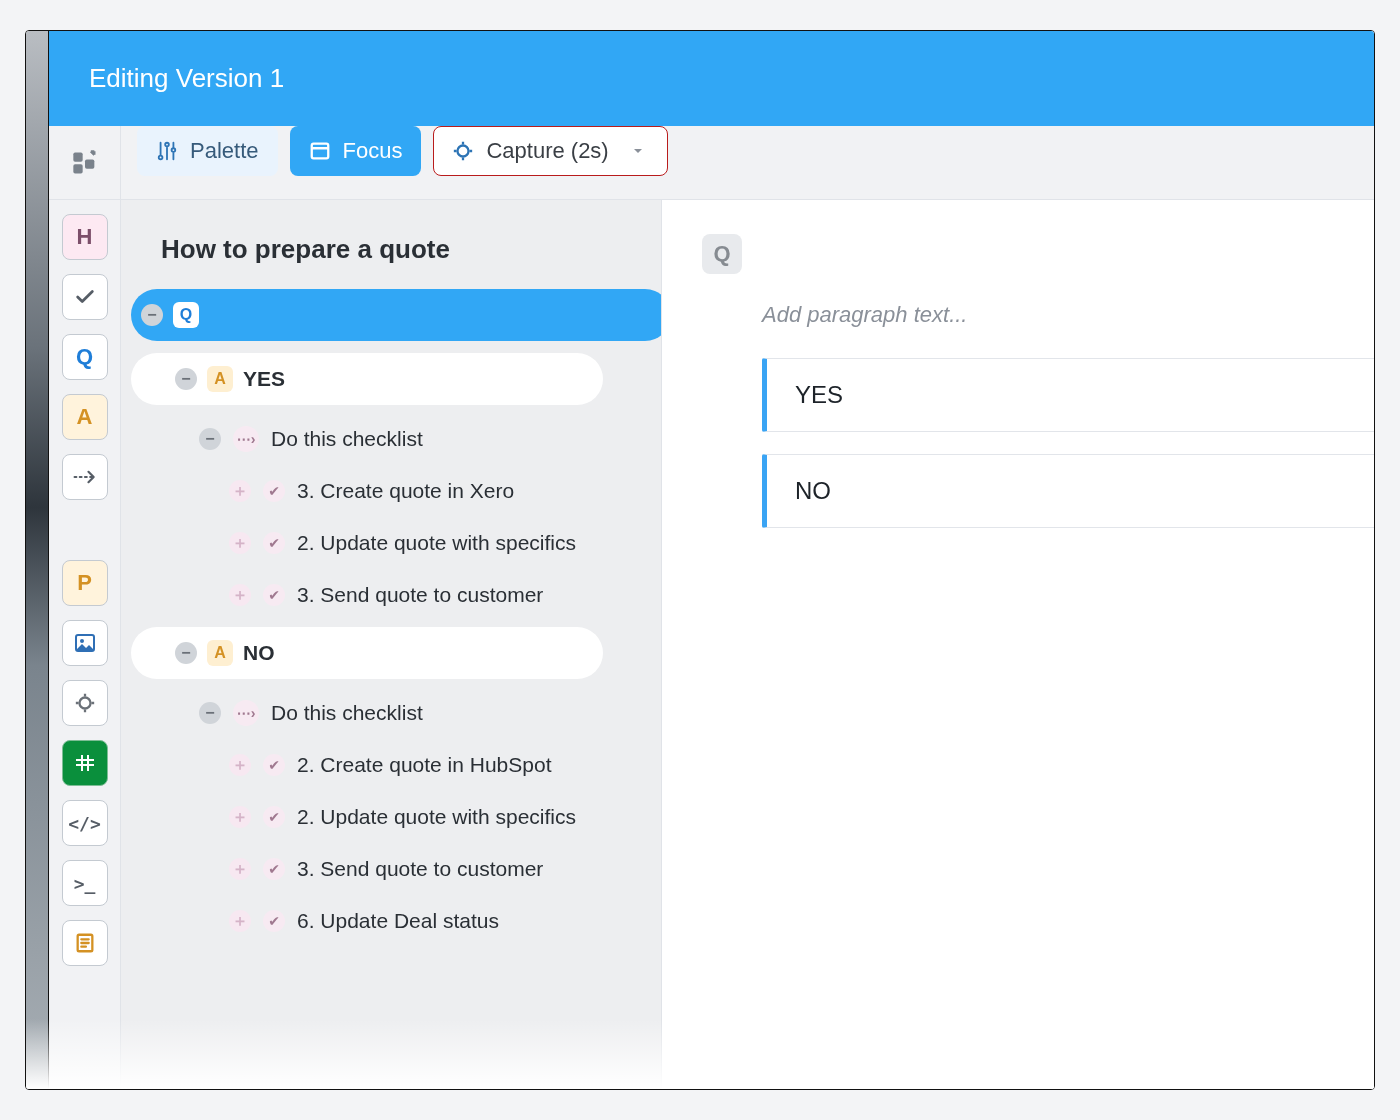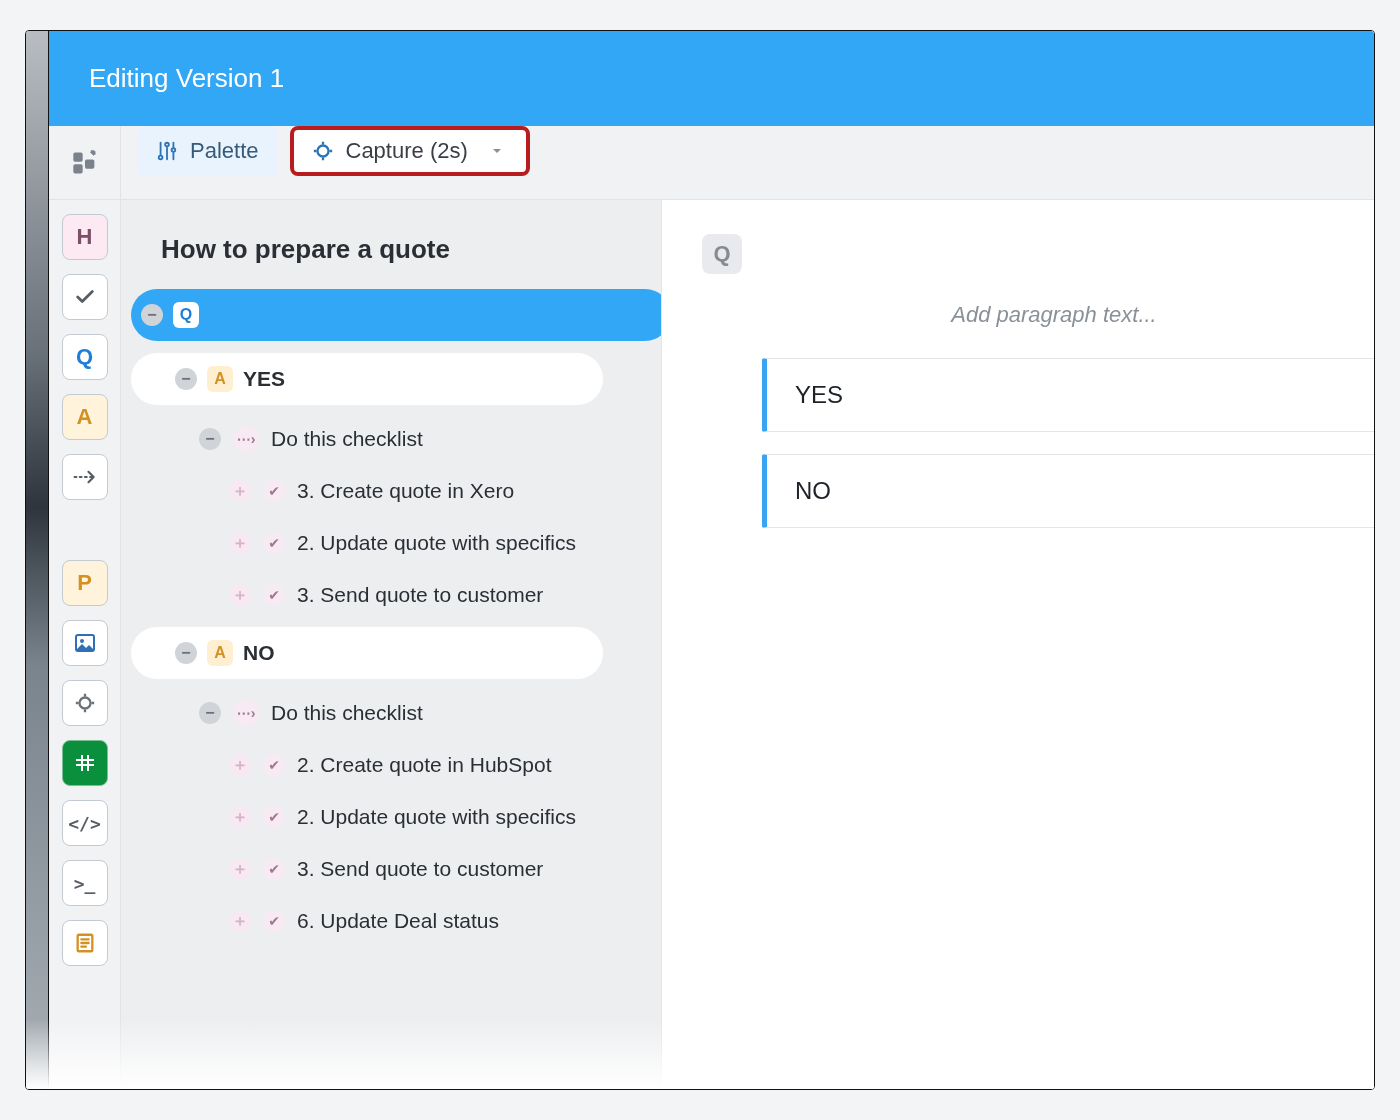--- a/index.html
+++ b/index.html
@@ -12,21 +12,21 @@
   .app { position:absolute; top:0; left:22px; right:0; bottom:0; background:#f5f7fa; display:flex; flex-direction:column; border-left:1px solid #111;}
   
   .hdr { height:95px; background:#31a7f5; color:#fff; display:flex; align-items:center; padding:0 40px; font-size:26px; }
   
   .toolbar { height:74px; background:#f1f2f4; border-bottom:1px solid #e0e3e8; display:flex; align-items:flex-start; }
   .tool-col-a { width:72px; display:flex; align-items:center; justify-content:center; border-right:1px solid #e0e3e8; height:100%; }
   .tool-col-b { display:flex; align-items:center; gap:12px; padding-left:16px; }
   .tbtn { display:inline-flex; align-items:center; gap:12px; height:50px; padding:0 18px; border-radius:8px; font-size:22px; border:1px solid transparent; cursor:pointer; user-select:none; }
   .tbtn.palette { background:#e9f3fd; color:#365a7a; }
   .tbtn.focus   { background:#31a7f5; color:#fff; }
-  .tbtn.capture { background:#fff; border:4px solid #b91c1c; color:#3a3f45; }
+  .tbtn.capture { background:#fff; border:1px solid #b91c1c; color:#3a3f45; }
   .tbtn .mini-icon { width:22px; height:22px; display:inline-flex; align-items:center; justify-content:center; }
   
   .main { flex:1; display:flex; min-height:0; }
   .rail { width:72px; border-right:1px solid #e0e3e8; background:#f1f2f4; display:flex; flex-direction:column; align-items:center; padding-top:14px; gap:14px; }
   .rail-gap { height:32px; }
   .rbtn { width:46px; height:46px; border-radius:8px; background:#fff; border:1px solid #c4cad1; display:flex; align-items:center; justify-content:center; font-weight:700; font-size:22px; cursor:pointer; }
   .rbtn.h { background:#fde9f2; color:#7c4f6a; }
   .rbtn.check { color:#565d66; }
   .rbtn.q { color:#1f7ed8; }
   .rbtn.a { background:#fff3dc; color:#d49123; }
@@ -53,21 +53,21 @@
   .badge.sub { background:#f7eaf2; color:#a07990; border-radius:50%; font-size:14px;}
   .chk { width:22px; height:22px; border-radius:50%; background:#f7eaf2; color:#a07990; display:inline-flex; align-items:center; justify-content:center; font-size:14px;}
   .lvl1 { padding-left:44px; }
   .lvl2 { padding-left:78px; }
   .lvl3 { padding-left:108px; }
   
   .right { flex:1; background:#fff; border-left:1px solid #e0e3e8; padding:34px 0 0 40px; }
   .q-head { display:flex; align-items:center; gap:20px; }
   .q-badge { width:40px; height:40px; border-radius:8px; background:#e8eaed; color:#868b91; font-weight:700; font-size:22px; display:flex; align-items:center; justify-content:center; }
   .q-title { font-size:27px; font-weight:700; color:#1d2329; }
-  .placeholder { margin:28px 0 30px 32px; font-style:italic; color:#8a9099; font-size:22px;text-align:center; }
+  .placeholder { margin:28px 0 30px 60px; font-style:italic; color:#8a9099; font-size:22px; }
   .opt { margin:0 0 22px 60px; border:1px solid #e2e5ea; border-left:5px solid #3aa4f4; background:#fff; padding:22px 28px; font-size:24px; color:#1d2329; border-right:none; border-top-left-radius:2px; border-bottom-left-radius:2px;}
   svg { display:block; }
 </style>
 </head>
 <body>
 
 <div class="stage">
   <div class="photo-edge"></div>
   <div class="app">
 
@@ -88,20 +88,29 @@
       </div>
       <div class="tool-col-b">
         <div class="tbtn palette">
           <span class="mini-icon">
             <svg width="22" height="22" viewBox="0 0 24 24" stroke="#2d74b5" stroke-width="2" fill="none" stroke-linecap="round">
                 <path d="M5 3v14M5 17a2 2 0 100 4 2 2 0 000-4zM12 7a2 2 0 100-4 2 2 0 000 4zM12 7v14M19 13a2 2 0 100-4 2 2 0 000 4zM19 3v6M19 13v8"></path>
               </svg>
           </span>
           <span>Palette</span>
         </div>
+        <div class="tbtn focus">
+          <span class="mini-icon">
+            <svg width="22" height="22" viewBox="0 0 24 24" fill="none" stroke="#fff" stroke-width="2.5">
+                <rect x="3" y="4" width="18" height="16" rx="2"></rect>
+                <path d="M3 9h18"></path>
+              </svg>
+          </span>
+          <span>Focus</span>
+        </div>
         <div class="tbtn capture">
           <span class="mini-icon">
             <svg width="22" height="22" viewBox="0 0 24 24" fill="none" stroke="#2d74b5" stroke-width="2.5">
                 <circle cx="12" cy="12" r="6"></circle>
                 <path d="M12 2v3M12 19v3M2 12h3M19 12h3"></path>
               </svg>
           </span>
           <span>Capture (2s)</span>
           <span class="mini-icon" style="margin-left:6px;">
             <svg width="16" height="16" viewBox="0 0 24 24" fill="#8a9099">

